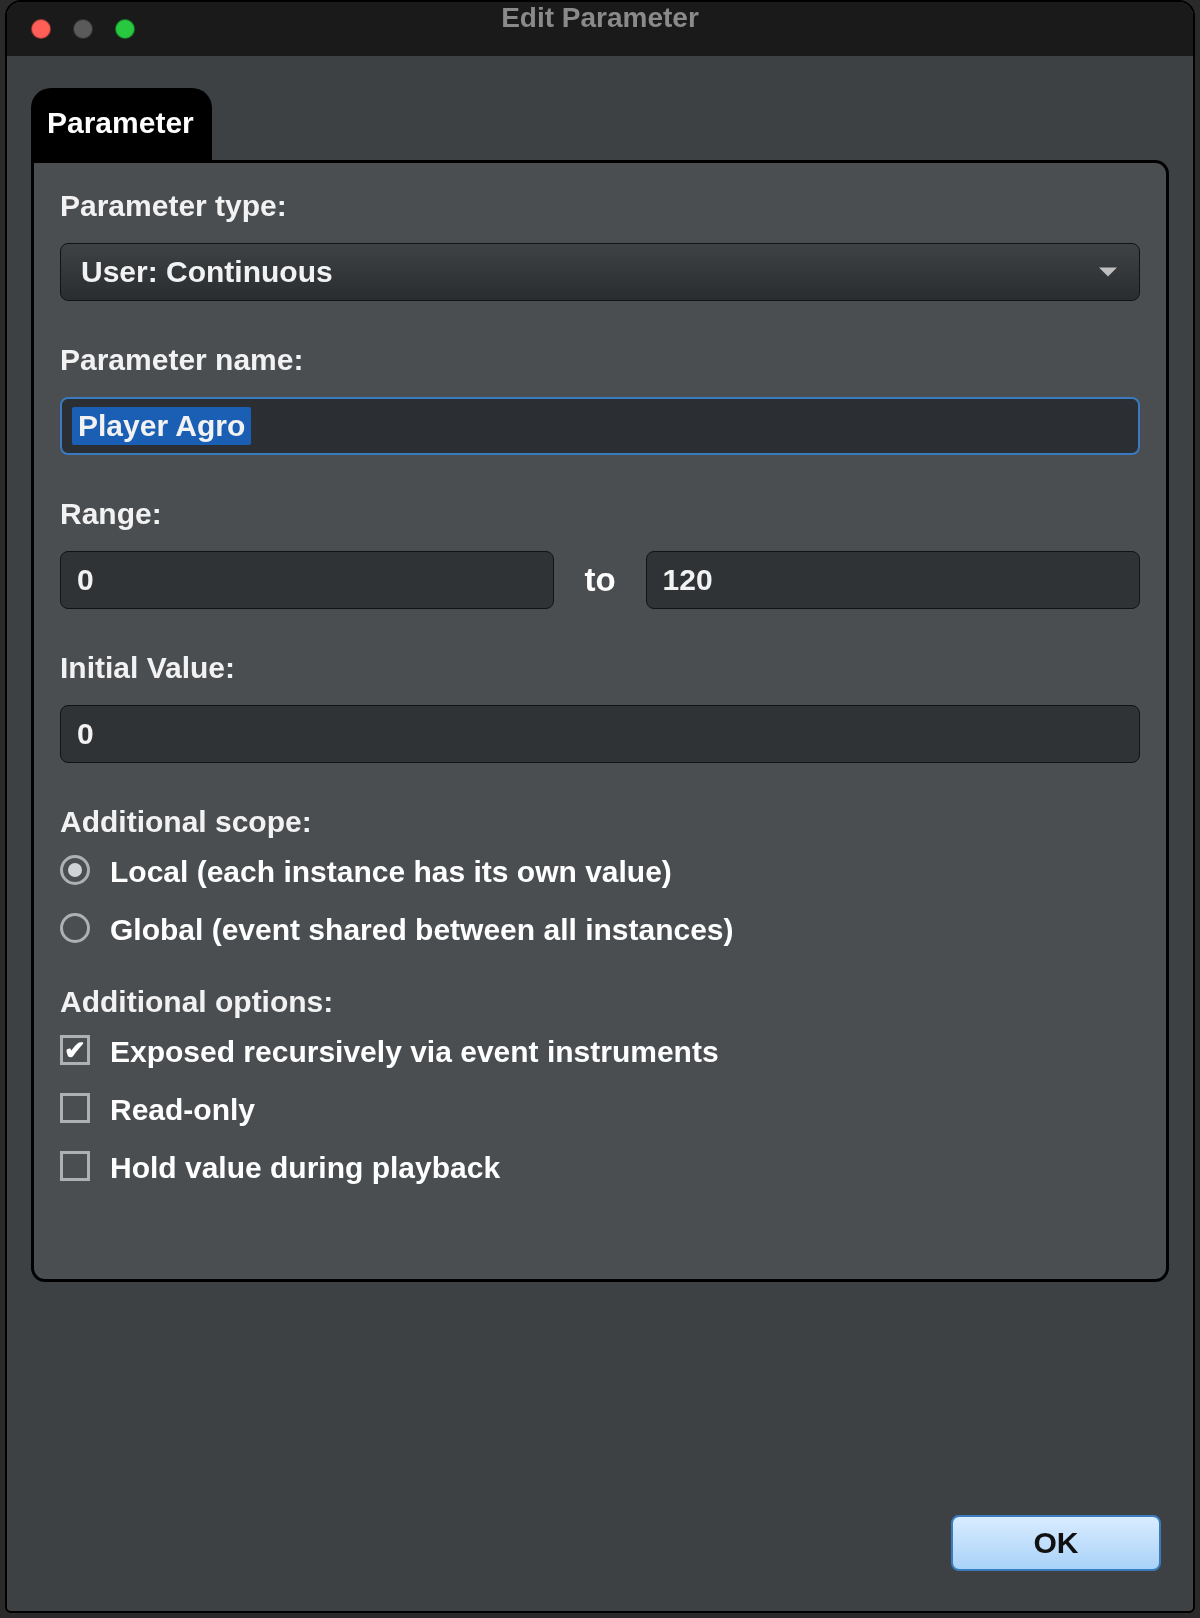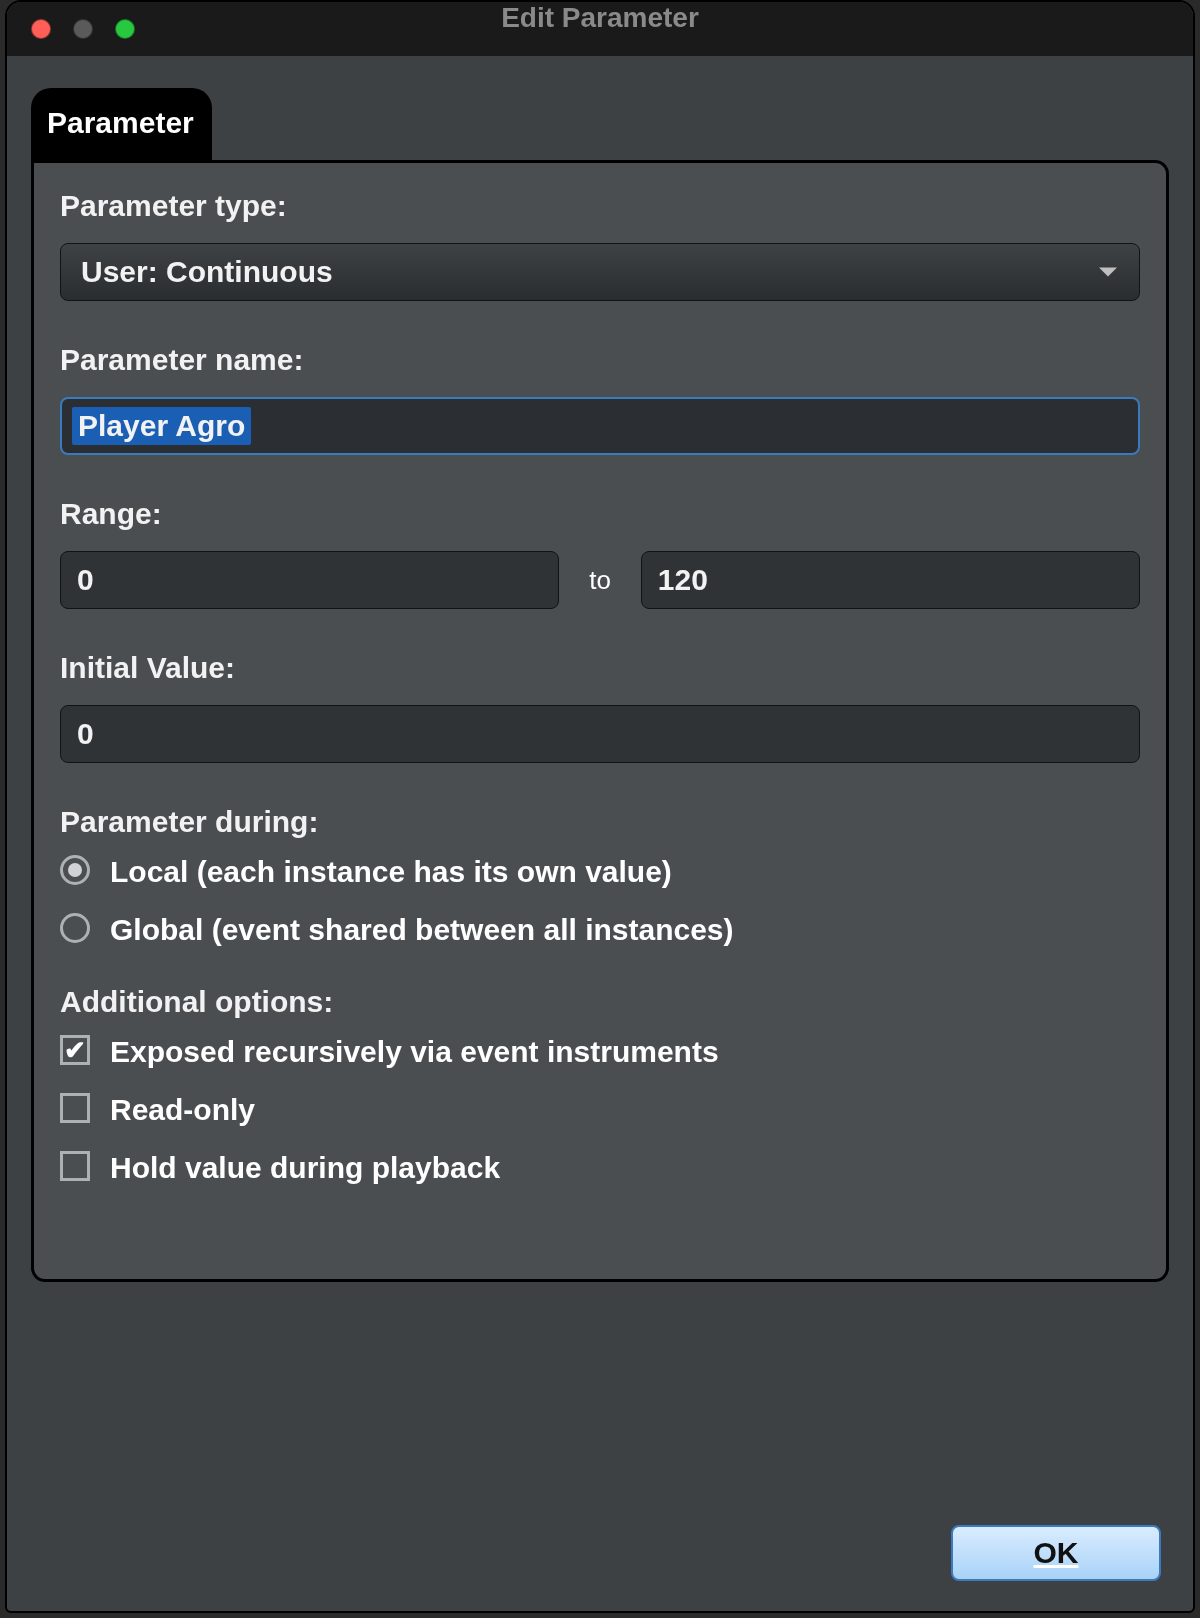--- a/index.html
+++ b/index.html
@@ -137,22 +137,22 @@
   }
 
   .range-row {
     display: flex;
     align-items: center;
     gap: 30px;
     margin-bottom: 42px;
   }
   .range-row .text-input { margin-bottom: 0; }
   .range-sep {
-    font-size: 26px;
-    font-weight: 400;
+    font-size: 33px;
+    font-weight: 700;
   }
   .range-input { flex: 1; }
 
   .scope-group { margin-top: -4px; margin-bottom: 38px; }
   .radio-row, .check-row {
     display: flex;
     align-items: flex-start;
     gap: 20px;
     margin-bottom: 24px;
   }
@@ -181,24 +181,23 @@
     flex-shrink: 0;
     display: flex; align-items: center; justify-content: center;
     font-size: 26px;
     font-weight: 900;
     color: #fff;
   }
 
   .footer {
     position: absolute;
     right: 32px;
-    bottom: 30px;
+    bottom: 40px;
     display: flex;
     gap: 26px;
-    text-decoration: underline;
   }
   .btn {
     width: 210px;
     height: 56px;
     border-radius: 8px;
     font-size: 30px;
     font-weight: 700;
     display: flex;
     align-items: center;
     justify-content: center;
@@ -252,21 +251,21 @@
         <div class="text-input range-input">
           <span class="input-val">120</span>
         </div>
       </div>
 
       <div class="field-label">Initial Value:</div>
       <div class="text-input">
         <span class="input-val">0</span>
       </div>
 
-      <div class="field-label">Parameter during:</div>
+      <div class="field-label">Additional scope:</div>
       <div class="scope-group">
         <div class="radio-row">
           <div class="radio">
               <div class="dot"></div>
             </div>
           <span class="opt-label">Local (each instance has its own value)</span>
         </div>
         <div class="radio-row">
           <div class="radio"></div>
           <span class="opt-label">Global (event shared between all instances)</span>

